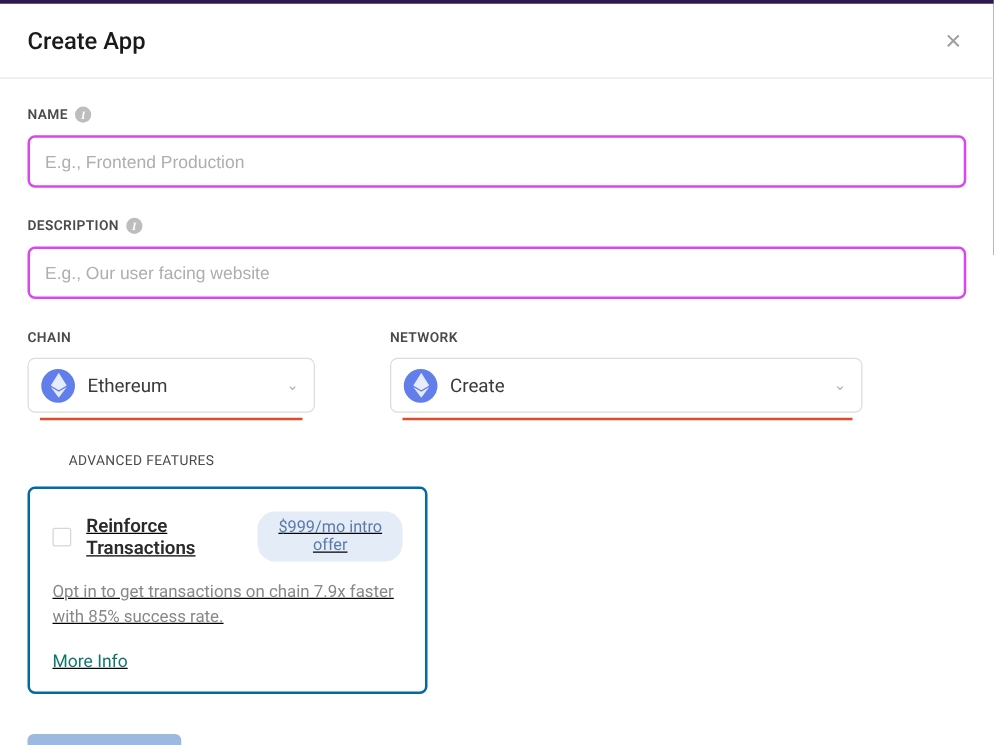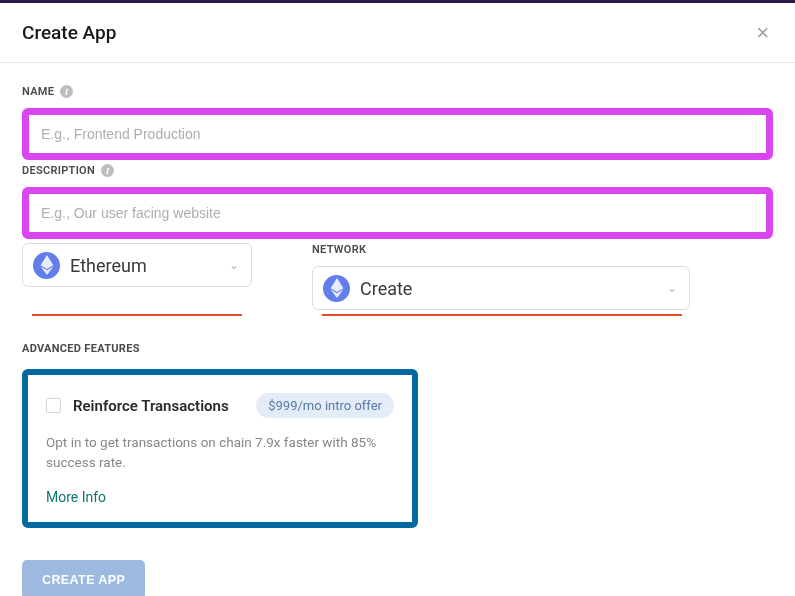--- a/index.html
+++ b/index.html
@@ -37,21 +37,21 @@
       color: #9e9e9e;
       cursor: pointer;
       padding: 0 4px;
       line-height: 1;
     }
     .modal-body {
       padding: 22px 22px 18px 22px;
       flex: 1;
       overflow: auto;
     }
-    .field-group { margin-bottom: 4px; }
+    .field-group { margin-bottom: 24px; }
     .field-label {
       font-size: 11px;
       font-weight: 600;
       color: #4a4a4a;
       letter-spacing: 0.3px;
       text-transform: uppercase;
       margin-bottom: 10px;
       display: flex;
       align-items: center;
       gap: 6px;
@@ -65,21 +65,21 @@
       font-size: 9px;
       display: inline-flex;
       align-items: center;
       justify-content: center;
       font-style: italic;
       font-family: Georgia, serif;
     }
     .text-input {
       width: 100%;
       padding: 11px 12px;
-      border: 7px solid #d946ef;
+      border: 2px solid #d946ef;
       border-radius: 6px;
       font-size: 14px;
       color: #333;
     }
     .text-input::placeholder { color: #aeaeae; }
     .row {
       display: flex;
       gap: 20px;
       margin-bottom: 32px;
     }
@@ -102,39 +102,41 @@
       width: 27px;
       height: 27px;
       border-radius: 50%;
       background: #627eea;
       display: flex;
       align-items: center;
       justify-content: center;
       flex-shrink: 0;
     }
     .eth-icon svg { width: 14px; height: 20px; }
-    .select-text { font-size: 18px; color: #3a3a3a; flex: 1; }
+    .select-text { font-size: 15px; color: #3a3a3a; flex: 1; }
     .chevron { color: #b0b0b0; font-size: 12px; }
     .underline {
       position: absolute;
       height: 2px;
       background: #e14a2a;
     }
     .section-label {
       font-size: 11px;
-      font-weight: 700;
+      font-weight: 400;
       color: #4a4a4a;
       letter-spacing: 0.3px;
       margin-bottom: 14px;
+      margin-left: 33px;
     }
     .feature-card {
-      border: 6px solid #0369a1;
+      border: 2px solid #0369a1;
       border-radius: 6px;
       padding: 18px 18px 16px 18px;
-      width: 396px;
+      width: 320px;
+      text-decoration: underline;
     }
     .feature-header {
       display: flex;
       align-items: center;
       gap: 12px;
       margin-bottom: 14px;
     }
     .checkbox {
       width: 15px;
       height: 15px;
@@ -148,20 +150,21 @@
       font-weight: 600;
       color: #2a2a2a;
     }
     .price-badge {
       background: #e4ecf7;
       color: #5a7aa8;
       font-size: 13px;
       padding: 5px 12px;
       border-radius: 14px;
       margin-left: auto;
+      text-align: center;
     }
     .feature-desc {
       font-size: 13.5px;
       color: #888;
       line-height: 1.5;
       margin-bottom: 14px;
     }
     .more-info {
       font-size: 14px;
       color: #0f766e;
@@ -205,20 +208,21 @@
     <div class="field-group">
       <div class="field-label">
         <span>DESCRIPTION</span>
         <span class="info-icon">i</span>
       </div>
       <input type="text" class="text-input" placeholder="E.g., Our user facing website" style="">
     </div>
 
     <div class="row">
       <div class="col col-chain">
+        <div class="field-label">CHAIN</div>
         <div class="select-box">
           <span class="eth-icon">
             <svg viewBox="0 0 14 22" fill="none">
                 <path d="M7 0L0 11.2L7 15.4L14 11.2L7 0Z" fill="#fff" fill-opacity="0.85"></path>
                 <path d="M7 16.8L0 12.6L7 22L14 12.6L7 16.8Z" fill="#fff" fill-opacity="0.85"></path>
               </svg>
           </span>
           <span class="select-text">Ethereum</span>
           <span class="chevron">⌄</span>
         </div>

